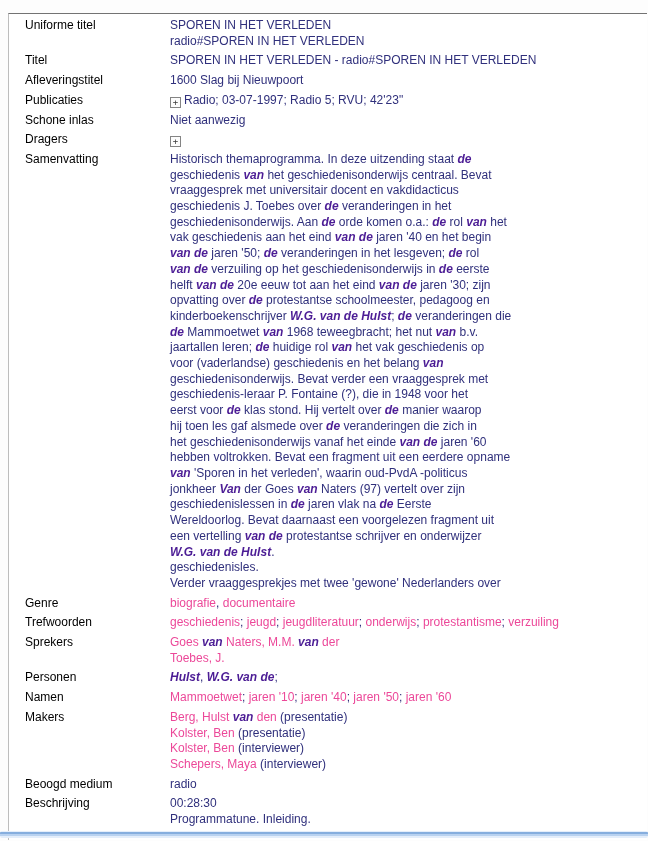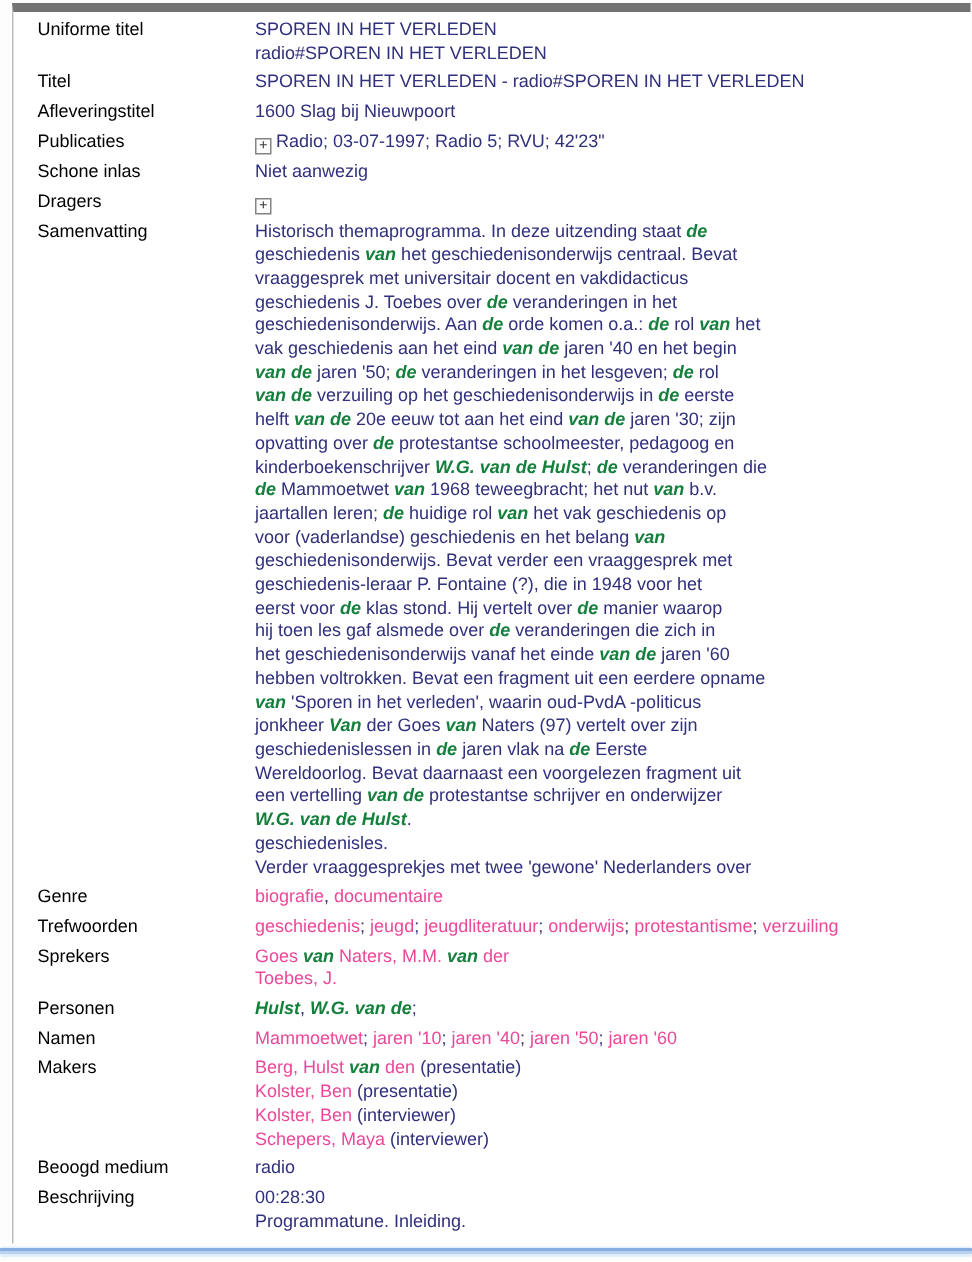--- a/index.html
+++ b/index.html
@@ -13,45 +13,45 @@
   }
   .stage {
     position: relative;
     width: 648px;
     height: 841px;
     background: #fdfdfd;
   }
   .panel {
     position: absolute;
     left: 8px;
-    top: 2px;
+    top: 13px;
     width: 639px;
     height: 827px;
     background: #ffffff;
     border-left: 1px solid #bdbdbd;
-    border-top: 6px solid #737373;
+    border-top: 1px solid #737373;
     box-sizing: border-box;
     padding: 4px 0 0 16px;
     overflow: hidden;
   }
   .row {
     display: flex;
     margin-bottom: 4px;
     font-size: 12px;
     line-height: 15.7px;
   }
   .label {
     width: 145px;
     flex: 0 0 145px;
     color: #000000;
   }
   .value { flex: 1; }
   .line { white-space: pre; }
   .seg-t { color: #30307c; }
-  .seg-h { color: #15803d; font-weight: bold; font-style: italic; }
+  .seg-h { color: #4c1d95; font-weight: bold; font-style: italic; }
   .seg-l { color: #ec4899; margin-top: 28px; }
   .expander {
     display: inline-block;
     width: 9px;
     height: 9px;
     border: 1px solid #848484;
     background: #fcfcfc;
     color: #3a3a3a;
     font-size: 9px;
     line-height: 8px;

